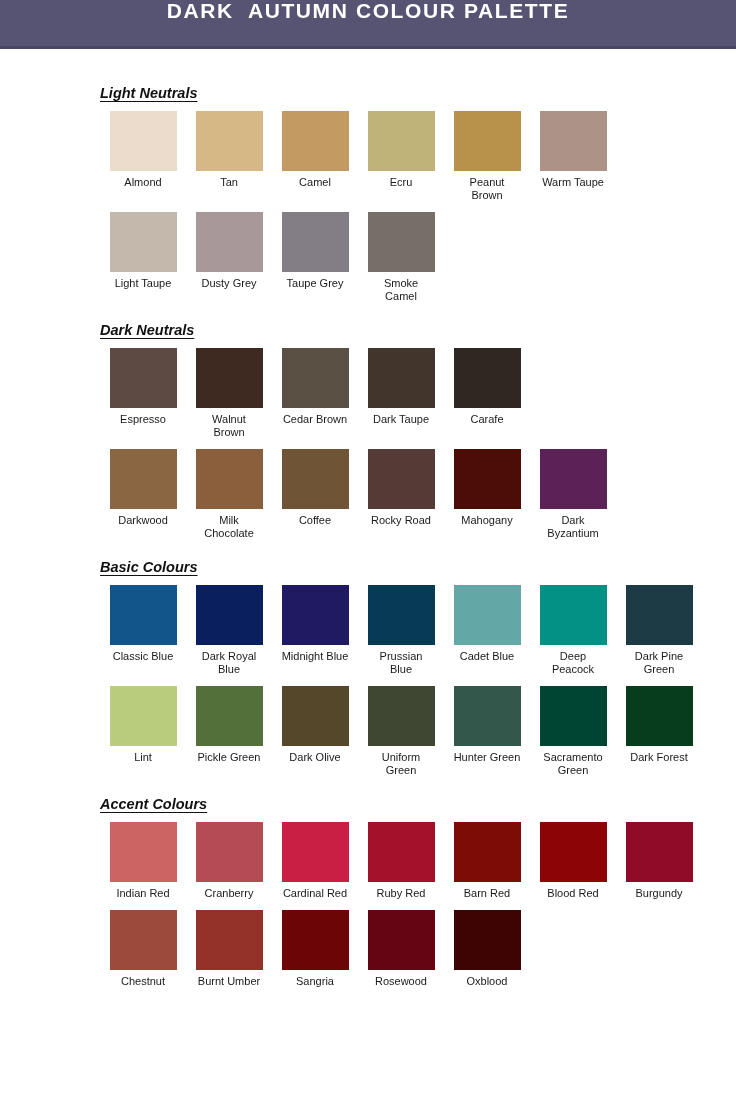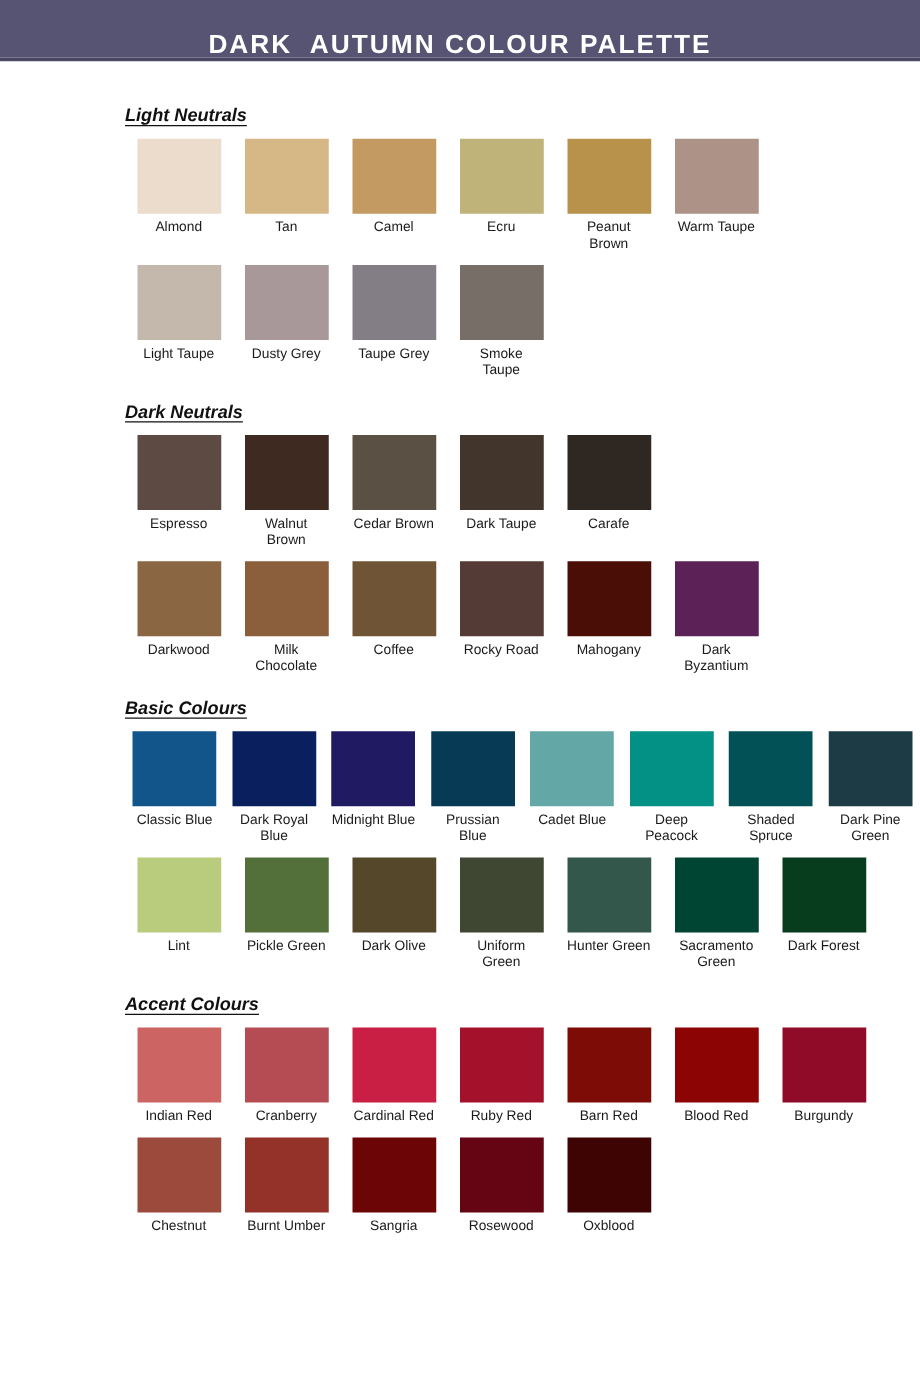--- a/index.html
+++ b/index.html
@@ -20,21 +20,21 @@
     height: 1104px;
     background: #ffffff;
     box-sizing: border-box;
   }
   
   .header-bar {
     width: 736px;
     height: 46px;
     background: #575473;
     display: flex;
-    align-items: flex-end;
+    align-items: flex-start;
     justify-content: center;
     box-sizing: border-box;
   }
   .header-title {
     color: #ffffff;
     font-family: "Liberation Sans", sans-serif;
     font-size: 21px;
     font-weight: bold;
     letter-spacing: 1.6px;
     text-transform: uppercase;
@@ -146,21 +146,21 @@
           <div class="swatch-cell">
             <div class="swatch-chip" style="background-color: rgb(169, 152, 153);"></div>
             <div class="swatch-label">Dusty Grey</div>
           </div>
           <div class="swatch-cell">
             <div class="swatch-chip" style="background-color: rgb(131, 125, 133);"></div>
             <div class="swatch-label">Taupe Grey</div>
           </div>
           <div class="swatch-cell">
             <div class="swatch-chip" style="background-color: rgb(118, 110, 103);"></div>
-            <div class="swatch-label">Smoke Taupe</div>
+            <div class="swatch-label">Smoke Camel</div>
           </div>
         </div><div class="row-gap-section"></div></div>
       <div class="section"><div class="section-title">Dark Neutrals</div><div class="swatch-row">
           <div class="swatch-cell">
             <div class="swatch-chip" style="background-color: rgb(93, 74, 66);"></div>
             <div class="swatch-label">Espresso</div>
           </div>
           <div class="swatch-cell">
             <div class="swatch-chip" style="background-color: rgb(62, 42, 32);"></div>
             <div class="swatch-label">Walnut Brown</div>
@@ -222,24 +222,20 @@
           </div>
           <div class="swatch-cell">
             <div class="swatch-chip" style="background-color: rgb(99, 168, 166);"></div>
             <div class="swatch-label">Cadet Blue</div>
           </div>
           <div class="swatch-cell">
             <div class="swatch-chip" style="background-color: rgb(2, 145, 132);"></div>
             <div class="swatch-label">Deep Peacock</div>
           </div>
           <div class="swatch-cell">
-            <div class="swatch-chip" style="background-color: rgb(2, 81, 87);"></div>
-            <div class="swatch-label">Shaded Spruce</div>
-          </div>
-          <div class="swatch-cell">
             <div class="swatch-chip" style="background-color: rgb(29, 59, 68);"></div>
             <div class="swatch-label">Dark Pine Green</div>
           </div>
         </div><div class="row-gap-small"></div><div class="swatch-row">
           <div class="swatch-cell">
             <div class="swatch-chip" style="background-color: rgb(185, 204, 125);"></div>
             <div class="swatch-label">Lint</div>
           </div>
           <div class="swatch-cell">
             <div class="swatch-chip" style="background-color: rgb(84, 112, 58);"></div>

